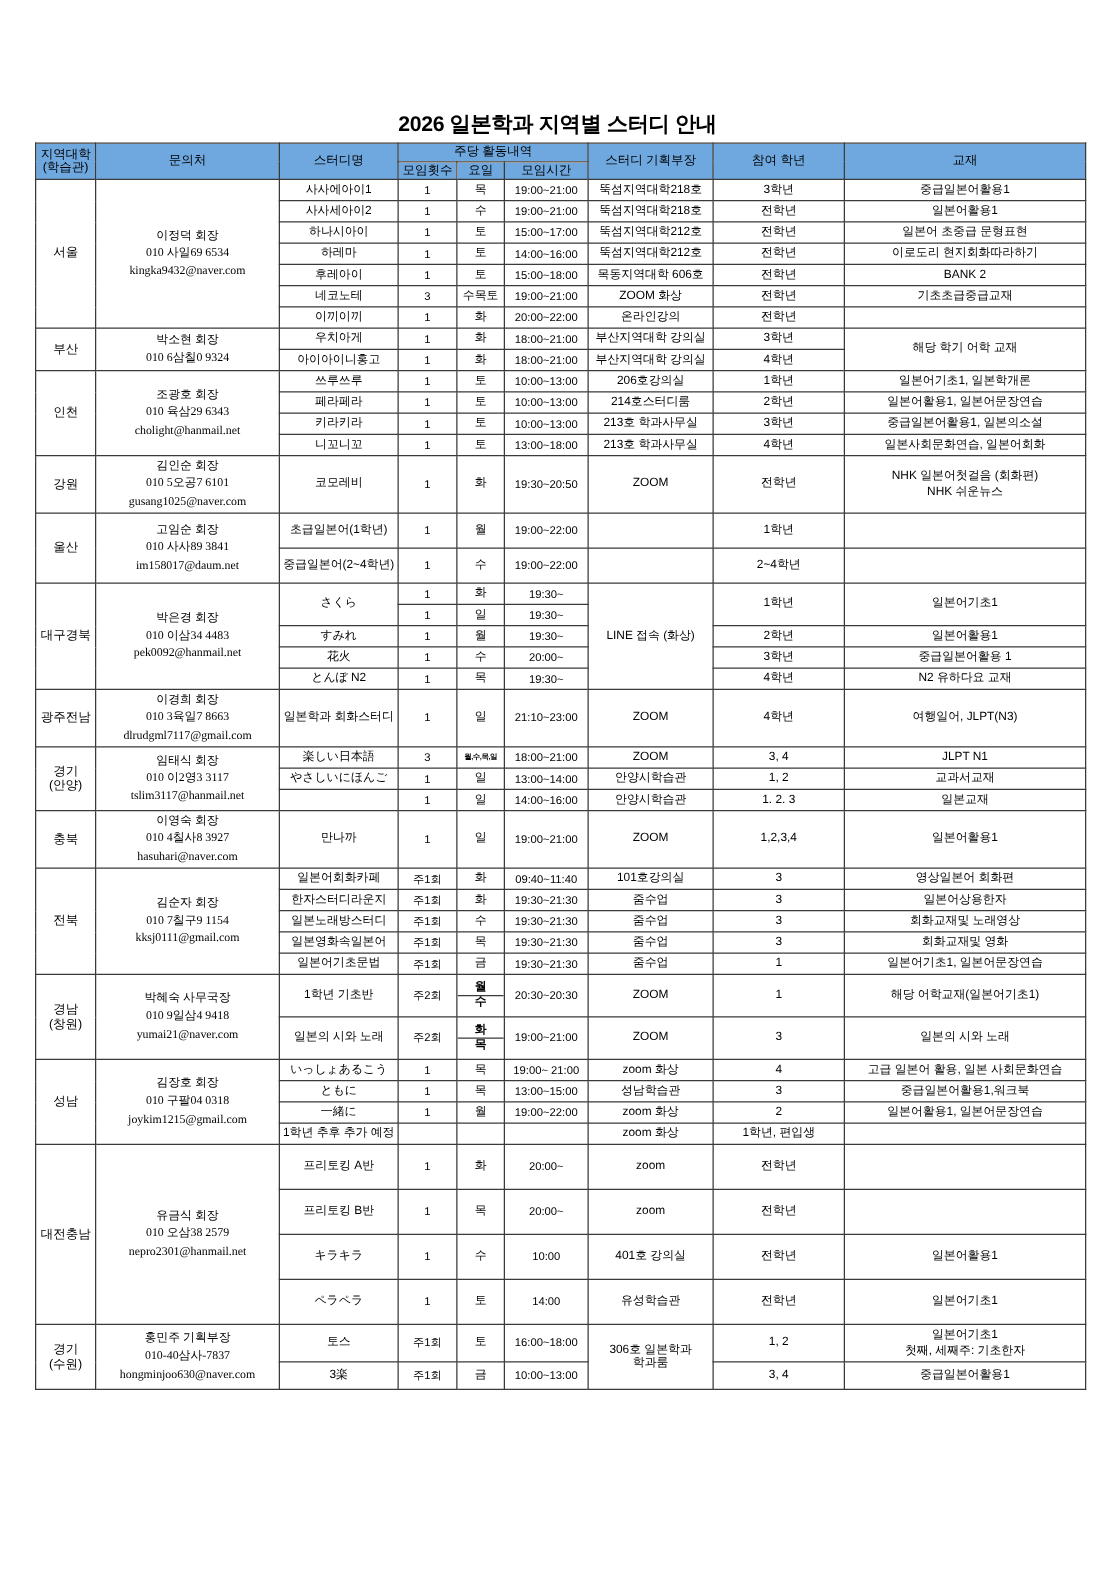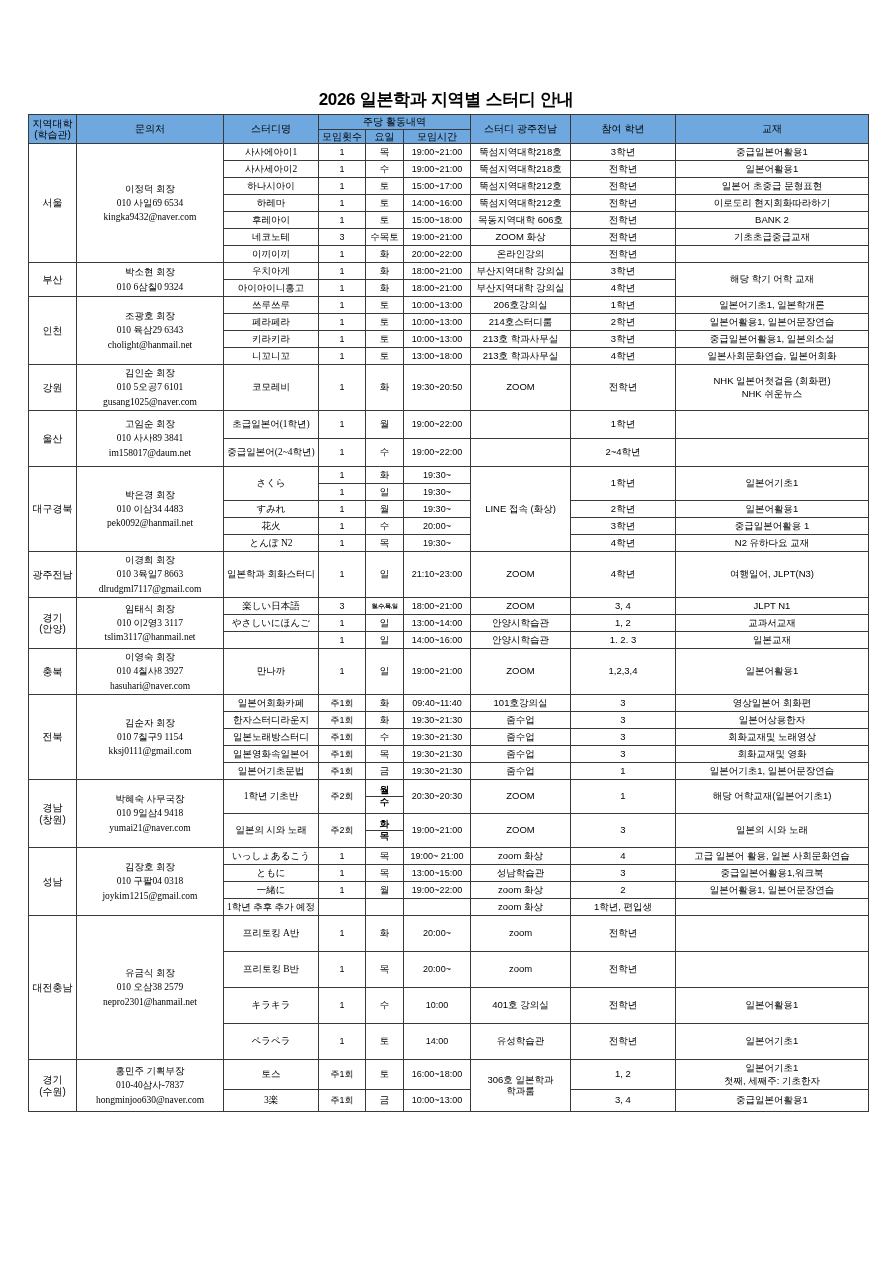--- a/index.html
+++ b/index.html
@@ -65,21 +65,21 @@
   .region-cell {
     font-weight: bold;
     font-size: 10px;
   }
   .contact-cell {
     font-size: 9.5px;
     line-height: 1.5;
     white-space: pre-line;
     font-family: Liberation Serif, serif;
   }
-  .study-cell { font-size: 9.5px; font-family: Liberation Serif, serif; }
+  .study-cell { font-size: 9.5px; }
   .place-cell { font-size: 9.5px; margin-left: 25px; }
   .grade-cell { font-size: 9.5px; }
   .book-cell  { font-size: 9.5px; white-space: pre-line; line-height: 1.35; }
   .time-cell  { font-size: 9px; }
   .count-cell { font-size: 9px; }
   .day-cell   { font-size: 9.5px; font-weight: bold; }
   .day-cell.squeeze {
     font-size: 6px;
     letter-spacing: -0.4px;
     font-weight: bold;
@@ -123,21 +123,21 @@
       </colgroup>
       <thead>
         <tr>
           <th rowspan="2">
             <div>지역대학</div>
             <div>(학습관)</div>
           </th>
           <th rowspan="2">문의처</th>
           <th rowspan="2">스터디명</th>
           <th colspan="3">주당 활동내역</th>
-          <th rowspan="2">스터디 광주전남</th>
+          <th rowspan="2">스터디 기획부장</th>
           <th rowspan="2">참여 학년</th>
           <th rowspan="2">교재</th>
         </tr>
         <tr>
           <th>모임횟수</th>
           <th>요일</th>
           <th>모임시간</th>
         </tr>
       </thead>
       <tbody id="table-body">

